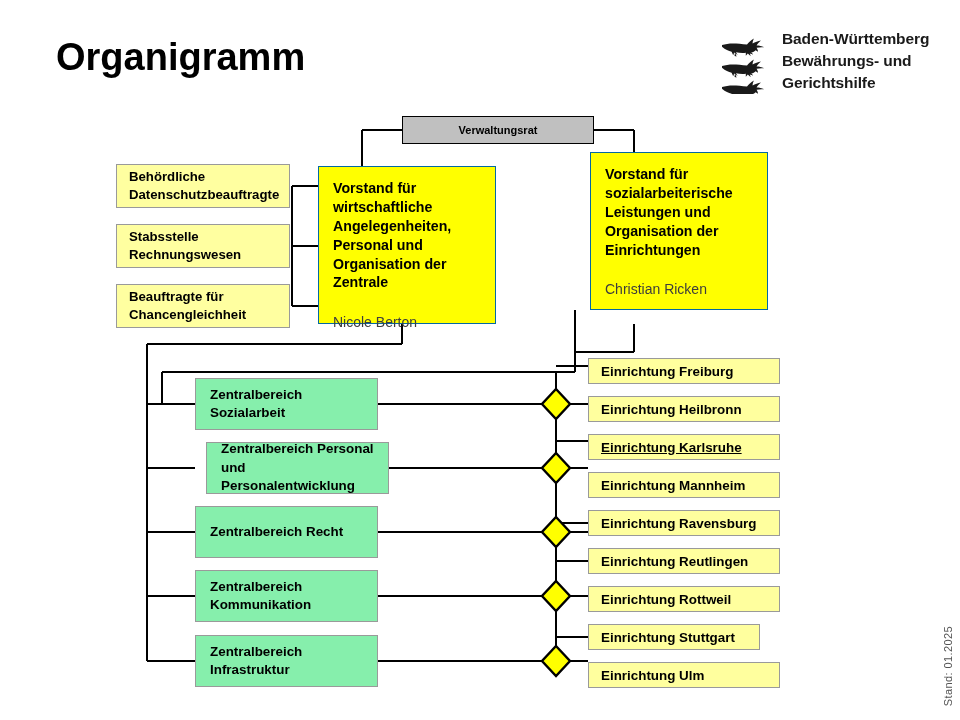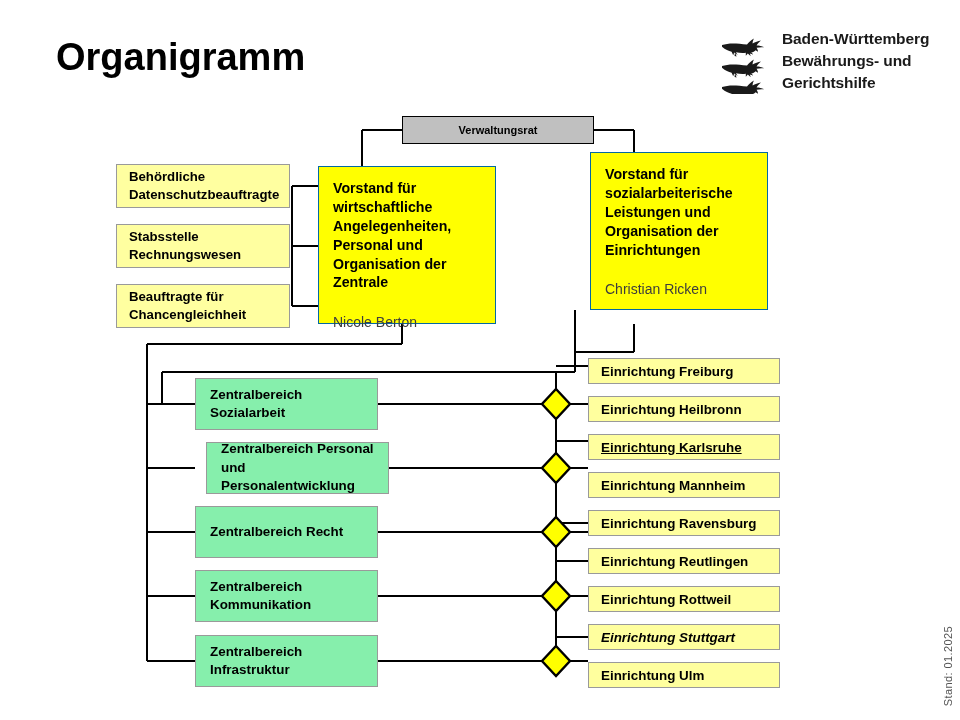--- a/index.html
+++ b/index.html
@@ -225,21 +225,21 @@
   </div>
   <div class="node n-ein" style="left:588px;top:510px;width:192px;height:26px;">
     <div class="ttl">Einrichtung Ravensburg</div>
   </div>
   <div class="node n-ein" style="left:588px;top:548px;width:192px;height:26px;">
     <div class="ttl">Einrichtung Reutlingen</div>
   </div>
   <div class="node n-ein" style="left:588px;top:586px;width:192px;height:26px;">
     <div class="ttl">Einrichtung Rottweil</div>
   </div>
-  <div class="node n-ein" style="left:588px;top:624px;width:192px;height:26px;font-style:italic;">
+  <div class="node n-ein" style="left:588px;top:624px;width:172px;height:26px;">
     <div class="ttl">Einrichtung Stuttgart</div>
   </div>
   <div class="node n-ein" style="left:588px;top:662px;width:192px;height:26px;">
     <div class="ttl">Einrichtung Ulm</div>
   </div>
 
   <div class="stand">Stand: 01.2025</div>
 
 </div>
 

